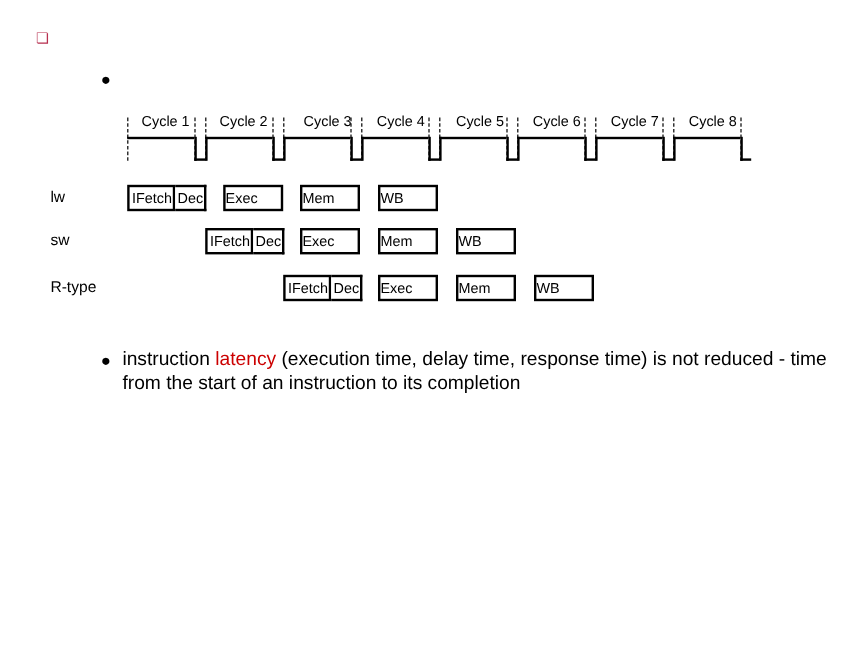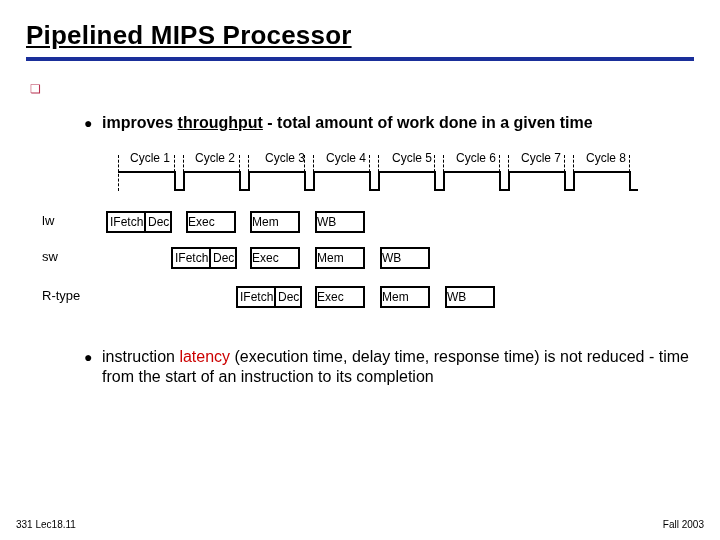--- a/index.html
+++ b/index.html
@@ -73,21 +73,21 @@
     position: relative;
     width: 600px;
     height: 180px;
     margin-left: 64px;
     margin-bottom: 16px;
   }
   .cycle-row {
     position: relative;
     height: 46px;
     width: 540px;
-    margin-left: 28px;
+    margin-left: 16px;
     padding-left: 19px;
   }
   .cycle-high {
     position: absolute;
     top: 20px;
     height: 2px;
     background: #000;
   }
   .cycle-low {
     position: absolute;
@@ -152,33 +152,27 @@
     font-size: 10px;
     display: flex;
     justify-content: space-between;
   }
 </style>
 </head>
 <body>
 
 <div class="slide">
 
-  <div class="title-wrap">
-    <span class="title">Pipelined MIPS Processor</span>
-  </div>
 
   <div class="level1">
     <span class="q-bullet">❏</span>
   </div>
 
   <div class="level2">
     <span class="dot-bullet">●</span>
-    <div class="level2-text">
-      <span>improves </span><span class="ul bold">throughput</span><span> - total amount of work done in a given time</span>
-    </div>
   </div>
 
   <div class="pipe-area">
 
     <div class="cycle-row">
 
       <span class="cycle-lbl" style="left:10px">Cycle 1</span>
       <span class="cycle-lbl" style="left:75px">Cycle 2</span>
       <span class="cycle-lbl" style="left:145px">Cycle 3</span>
       <span class="cycle-lbl" style="left:206px">Cycle 4</span>
@@ -265,18 +259,14 @@
     </div>
   </div>
 
   <div class="level2" style="margin-top:8px">
     <span class="dot-bullet">●</span>
     <div class="level2-text" style="font-weight:normal">
       <span>instruction </span><span class="red">latency</span><span> (execution time, delay time, response time) is not reduced - time from the start of an instruction to its completion</span>
     </div>
   </div>
 
-  <div class="footer">
-    <span>331 Lec18.11</span>
-    <span>Fall 2003</span>
-  </div>
 
 </div>
 
 </body></html>

